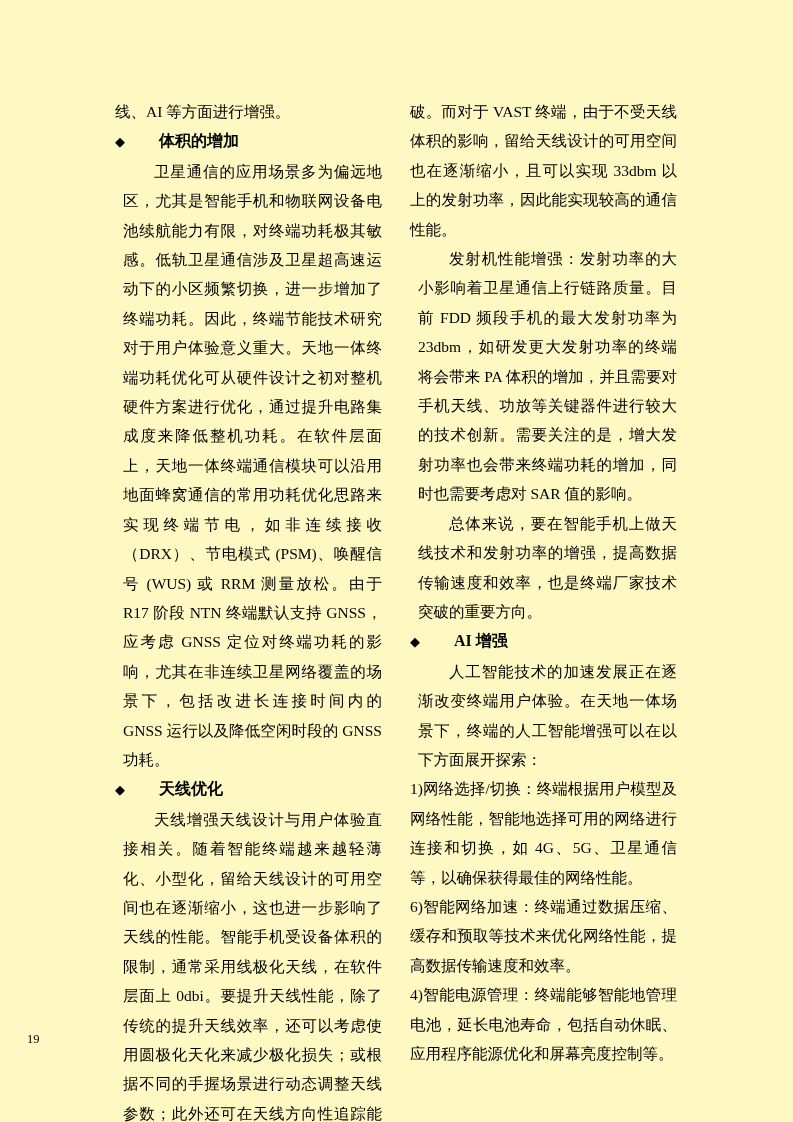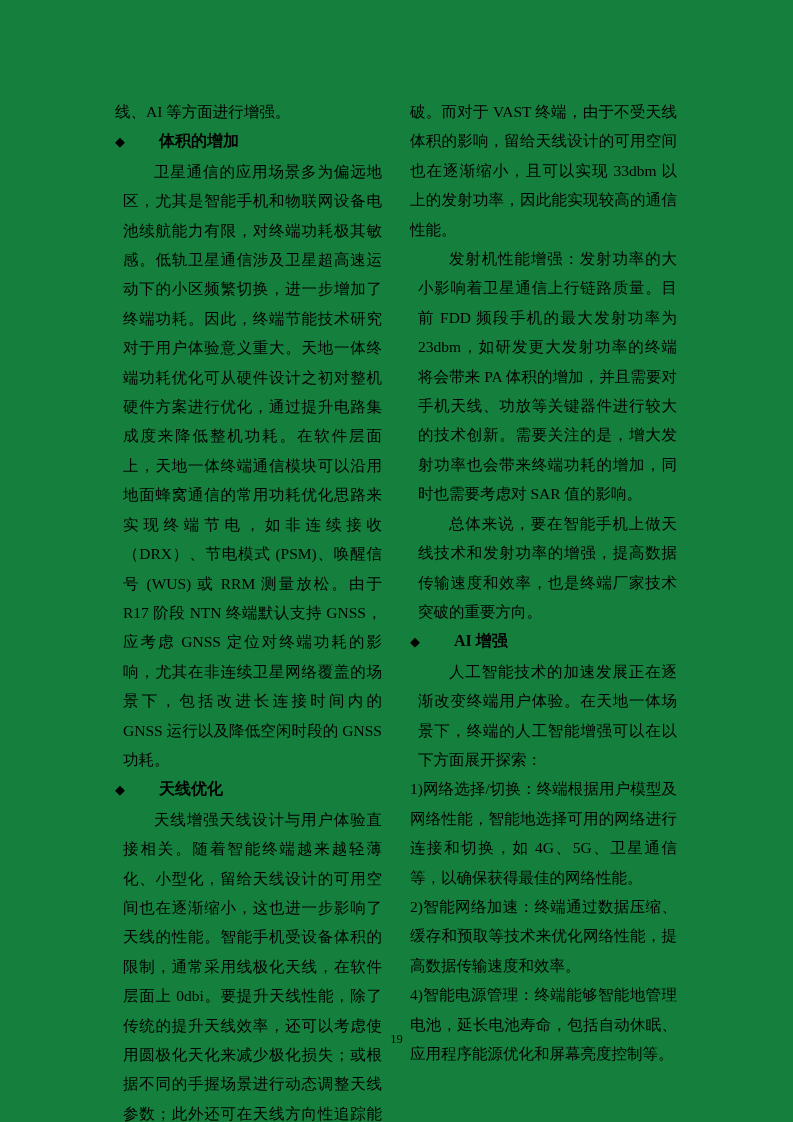--- a/index.html
+++ b/index.html
@@ -1,20 +1,20 @@
 <!DOCTYPE html>
 <html><head>
 <meta charset="utf-8">
 <style>
   html, body { margin: 0; padding: 0; background: #ffffff; }
   .page {
     position: relative;
     width: 793px;
     height: 1122px;
-    background: #15803d;
+    background: #fef9c3;
     overflow: hidden;
     font-family: "Liberation Serif", "DejaVu Serif", serif;
     color: #000000;
   }
   .content {
     position: absolute;
     left: 115px;
     top: 97px;
     width: 562px;
     display: flex;
@@ -40,23 +40,23 @@
   .heading .bullet {
     flex: none;
     width: 44px;
     font-size: 13px;
   }
   .page-num {
     position: absolute;
     left: 0;
     right: 0;
     top: 1031px;
-    text-align: center;
     font-size: 12.5px;
     line-height: 16px;
+    padding-left: 27px;
   }
 </style>
 </head>
 <body>
 
 <div class="page">
   <div class="content">
 
     <div class="col">
       <p>线、AI 等方面进行增强。</p>
@@ -75,20 +75,20 @@
     <div class="col">
       <p>破。而对于 VAST 终端，由于不受天线体积的影响，留给天线设计的可用空间也在逐渐缩小，且可以实现 33dbm 以上的发射功率，因此能实现较高的通信性能。</p>
       <p class="indent">发射机性能增强：发射功率的大小影响着卫星通信上行链路质量。目前 FDD 频段手机的最大发射功率为 23dbm，如研发更大发射功率的终端将会带来 PA 体积的增加，并且需要对手机天线、功放等关键器件进行较大的技术创新。需要关注的是，增大发射功率也会带来终端功耗的增加，同时也需要考虑对 SAR 值的影响。</p>
       <p class="indent">总体来说，要在智能手机上做天线技术和发射功率的增强，提高数据传输速度和效率，也是终端厂家技术突破的重要方向。</p>
       <p class="heading">
         <span class="bullet">◆</span>
         <span>AI 增强</span>
       </p>
       <p class="indent">人工智能技术的加速发展正在逐渐改变终端用户体验。在天地一体场景下，终端的人工智能增强可以在以下方面展开探索：</p>
       <p>1)网络选择/切换：终端根据用户模型及网络性能，智能地选择可用的网络进行连接和切换，如 4G、5G、卫星通信等，以确保获得最佳的网络性能。</p>
-      <p>2)智能网络加速：终端通过数据压缩、缓存和预取等技术来优化网络性能，提高数据传输速度和效率。</p>
+      <p>6)智能网络加速：终端通过数据压缩、缓存和预取等技术来优化网络性能，提高数据传输速度和效率。</p>
       <p>4)智能电源管理：终端能够智能地管理电池，延长电池寿命，包括自动休眠、应用程序能源优化和屏幕亮度控制等。</p>
     </div>
 
   </div>
 
   <div class="page-num">19</div>
 </div>
 
 </body></html>

